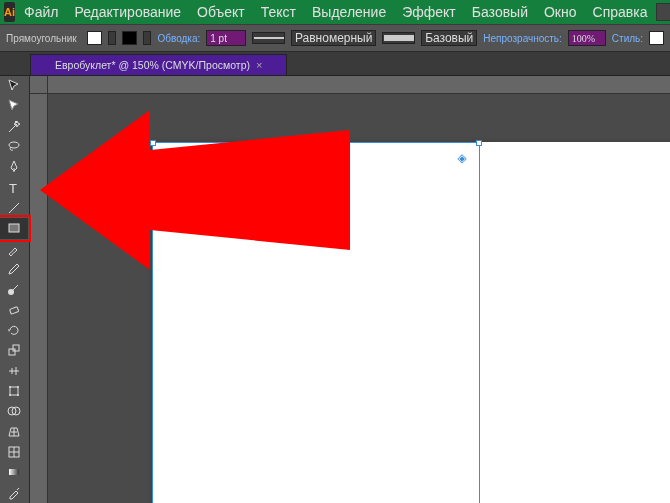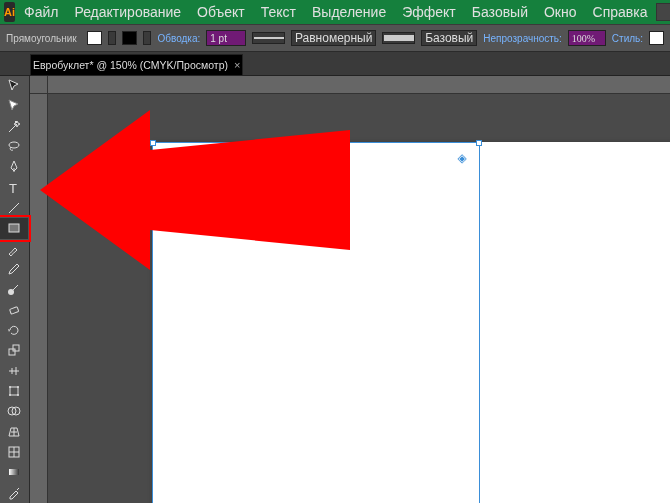--- a/index.html
+++ b/index.html
@@ -18,21 +18,21 @@
 .swatch.black { background: #000; }
 .dd-arrow { width: 10px; height: 14px; background: #3a3a3a; border: 1px solid #222; display: inline-block; }
 .opt-label { color: #78b4ff; }
 .opt-input { height: 16px; background: #701a75; border: 1px solid #222; color: #ddd; font-size: 10px; padding: 0 3px; }
 .opt-select { height: 16px; background: #3a3a3a; border: 1px solid #222; color: #ddd; font-size: 12px; display: inline-flex; align-items: center; padding: 0 3px; }
 .stroke-preview { width: 40px; height: 12px; background: #3a3a3a; border: 1px solid #222; display: inline-flex; align-items: center; justify-content: center; }
 .stroke-line { width: 30px; height: 2px; background: #ccc; }
 .stroke-heavy { height: 6px; }
 
 .tabbar { height: 24px; background: #3a3a3a; border-bottom: 1px solid #222; display: flex; align-items: flex-end; padding-left: 30px; }
-.tab { background: #000000; color: #ddd; font-size: 10.5px; padding: 4px 2px; border: 1px solid #222; border-bottom: none; display: flex; align-items: center; gap: 6px; }
+.tab { background: #4c1d95; color: #ddd; font-size: 10.5px; padding: 4px 24px; border: 1px solid #222; border-bottom: none; display: flex; align-items: center; gap: 6px; }
 .tab-close { color: #aaa; font-size: 11px; cursor: pointer; }
 
 .workspace { position: absolute; left: 30px; top: 76px; right: 0; bottom: 0; background: #4a4a4a; }
 .ruler-h { position: absolute; left: 18px; top: 0; right: 0; height: 18px; background: #666; border-bottom: 1px solid #333; }
 .ruler-v { position: absolute; left: 0; top: 18px; bottom: 0; width: 18px; background: #666; border-right: 1px solid #333; }
 .ruler-corner { position: absolute; left: 0; top: 0; width: 18px; height: 18px; background: #666; border-right: 1px solid #333; border-bottom: 1px solid #333; }
 .canvas-area { position: absolute; left: 18px; top: 18px; right: 0; bottom: 0; background: #4a4a4a; overflow: hidden; }
 .artboard { position: absolute; left: 104px; top: 48px; width: 520px; height: 500px; background: #fff; box-shadow: 2px 2px 6px rgba(0,0,0,0.4); }
 .selection { position: absolute; left: 104px; top: 48px; width: 328px; height: 400px; border: 1px solid #3a8ed8; pointer-events: none; }
 .sel-handle { position: absolute; width: 6px; height: 6px; background: #fff; border: 1px solid #3a8ed8; }

